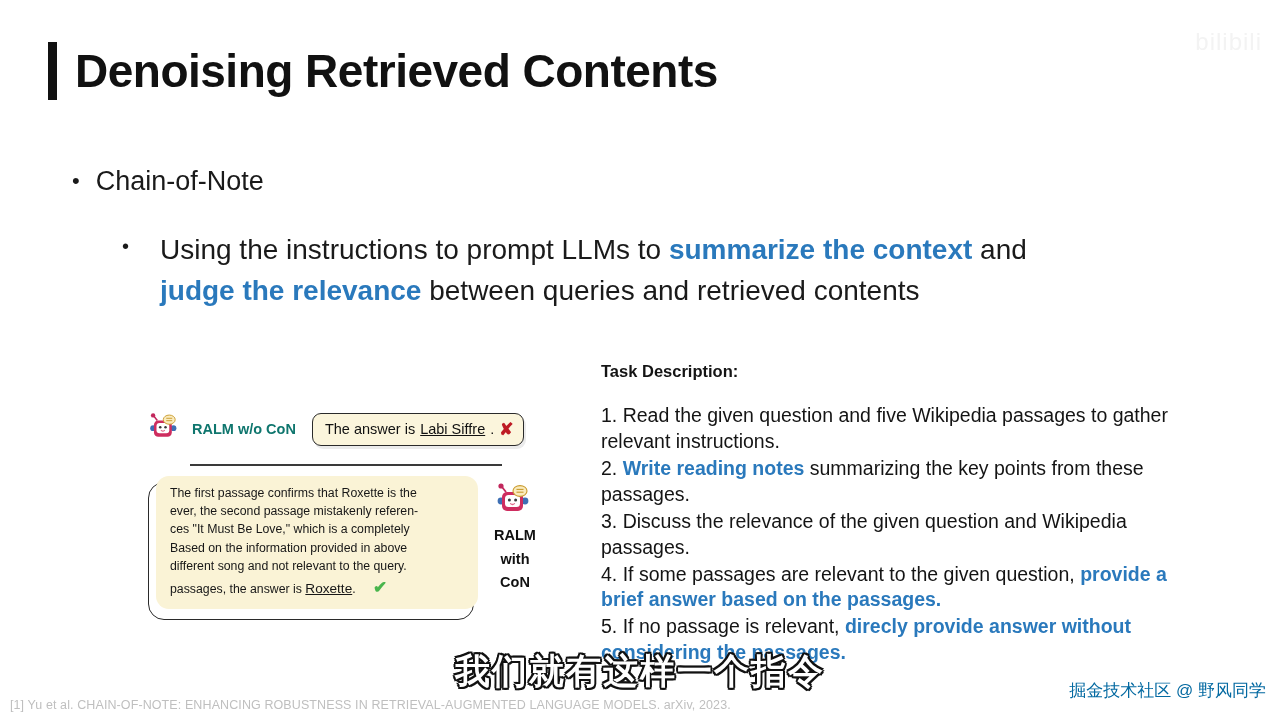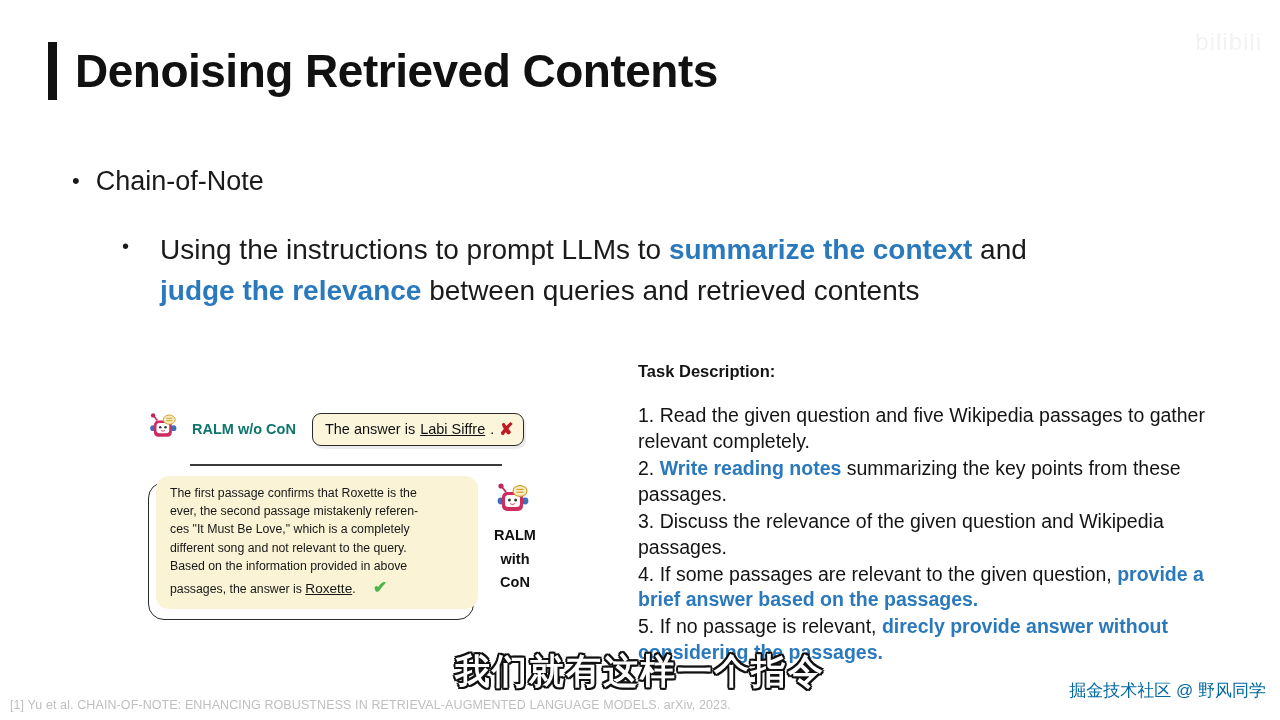--- a/index.html
+++ b/index.html
@@ -190,21 +190,21 @@
     font-size: 14.5px;
     font-weight: bold;
     color: #111111;
     line-height: 1.35;
     margin-top: 4px;
   }
 
   
   #task-panel {
     position: absolute;
-    left: 638px;
+    left: 601px;
     top: 362px;
     width: 580px;
     color: #141414;
   }
   #task-heading {
     font-size: 16.5px;
     font-weight: bold;
     margin-bottom: 22px;
   }
   #task-panel ol {
@@ -317,22 +317,22 @@
     </div>
 
     <div id="divider"></div>
 
     <div id="note-wrap">
       <div id="note-outline"></div>
       <div id="note-box">
         <div class="note-line">The first passage confirms that Roxette is the</div>
         <div class="note-line">ever, the second passage mistakenly referen-</div>
         <div class="note-line">ces "It Must Be Love," which is a completely</div>
+        <div class="note-line">Based on the information provided in above</div>
         <div class="note-line">different song and not relevant to the query.</div>
-        <div class="note-line">Based on the information provided in above</div>
         <div class="note-line">
           <span>passages, the answer is </span><span class="ulined">Roxette</span><span>.</span>
           <span class="checkmark">✔</span>
         </div>
       </div>
     </div>
 
     <div id="ralm-with">
       <span>
         <svg class="bot-icon" width="40" height="40" viewBox="0 0 40 40" style="margin:0 auto;">
@@ -352,21 +352,21 @@
       </span>
       <div class="caption">RALM</div>
       <div class="caption">with</div>
       <div class="caption">CoN</div>
     </div>
   </div>
 
   <div id="task-panel">
     <div id="task-heading">Task Description:</div>
     <ol id="task-list">
-        <li><span>1. </span><span>Read the given question and five Wikipedia passages to gather relevant completely.</span></li>
+        <li><span>1. </span><span>Read the given question and five Wikipedia passages to gather relevant instructions.</span></li>
         <li><span>2. </span><span class="blue">Write reading notes</span><span> summarizing the key points from these passages.</span></li>
         <li><span>3. </span><span>Discuss the relevance of the given question and Wikipedia passages.</span></li>
         <li><span>4. </span><span>If some passages are relevant to the given question, </span><span class="blue">provide a brief answer based on the passages.</span></li>
         <li><span>5. </span><span>If no passage is relevant, </span><span class="blue">direcly provide answer without considering the passages.</span></li>
       </ol>
   </div>
 
   <div id="footer-citation">[1] Yu et al. CHAIN-OF-NOTE: ENHANCING ROBUSTNESS IN RETRIEVAL-AUGMENTED LANGUAGE MODELS. arXiv, 2023.</div>
   <div id="site-watermark">掘金技术社区 @ 野风同学</div>
   <div id="bili-watermark">bilibili</div>

